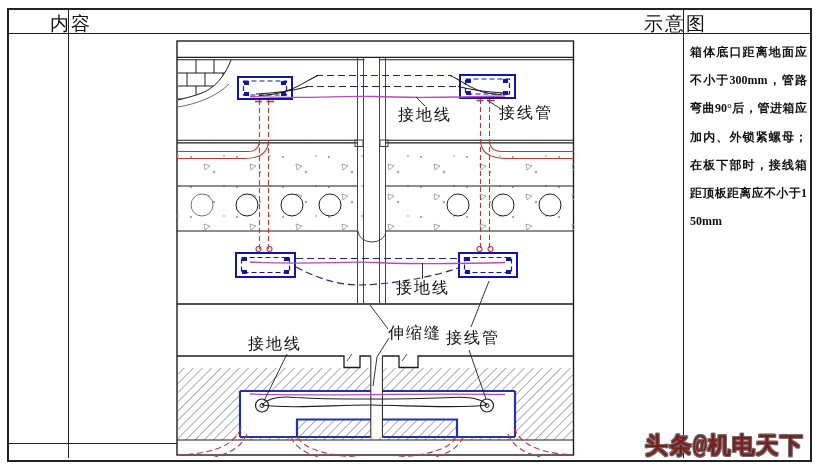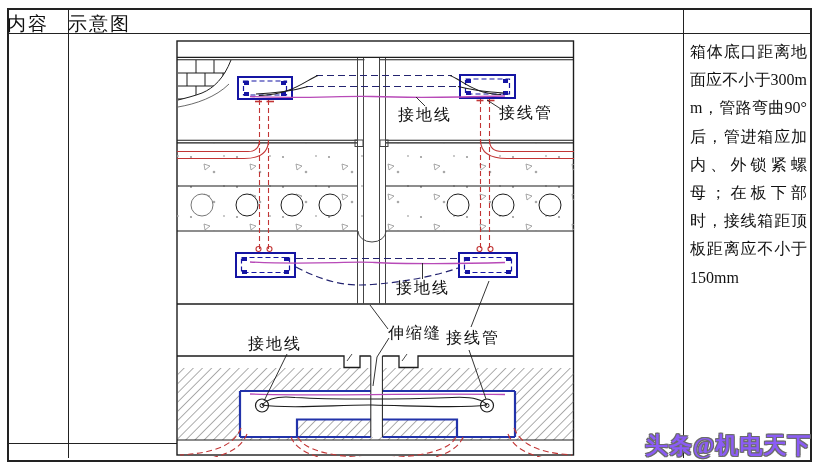--- a/index.html
+++ b/index.html
@@ -9,33 +9,33 @@
   html,body{margin:0;padding:0;background:#ffffff;}
   .page{position:relative;width:818px;height:470px;background:#fff;overflow:hidden;
         font-family:"Liberation Serif","DejaVu Serif",serif;color:#111;}
   .abs{position:absolute;}
   
   .tbl-outer{left:7px;top:8px;width:801px;height:450px;border:2px solid var(--table_line);}
   .hline{height:0;border-top:2px solid var(--table_line);}
   .vline{width:0;border-left:2px solid var(--table_line);}
   .thin{border-width:1px;}
   
-  .hdr{font-size:19px;line-height:25px;text-align:left;letter-spacing:2px;}
+  .hdr{font-size:19px;line-height:25px;text-align:right;letter-spacing:2px;padding-left:24px;}
   
   .content-cell{left:10px;top:104px;width:58px;font-size:18.5px;line-height:28px;
                 text-align:center;white-space:pre-line;letter-spacing:1px;}
   
-  .notes-cell{left:690px;top:38px;width:117px;font-size:16px;line-height:28.2px;
-              text-align:justify;text-justify:inter-character;word-break:break-all;}
+  .notes-cell{left:690px;top:38px;width:117px;font-size:12px;line-height:28.2px;
+              text-align:justify;text-justify:inter-character;word-break:break-all;font-weight:bold;}
   
   .dlabel{font-size:16px;letter-spacing:2px;white-space:nowrap;}
   
   .watermark{left:645px;top:430px;width:170px;font-size:23px;font-weight:bold;
-             letter-spacing:1px;color:#8b5cf6;white-space:nowrap;
-             text-shadow:-1px -1px 0 #6c6c6c,1px -1px 0 #6c6c6c,-1px 1px 0 #6c6c6c,1px 1px 0 #6c6c6c,0 1px 0 #6c6c6c,0 -1px 0 #6c6c6c;}
+             letter-spacing:1px;color:#7f1d1d;white-space:nowrap;
+             text-shadow:-1px -1px 0 #6c6c6c,1px -1px 0 #6c6c6c,-1px 1px 0 #6c6c6c,1px 1px 0 #6c6c6c,0 1px 0 #6c6c6c,0 -1px 0 #6c6c6c;font-family:Liberation Mono, monospace;}
   
   .sK{stroke:var(--line_dark);} .sN{stroke:var(--box_outline);} .fN{fill:var(--box_outline);}
   .sR{stroke:var(--conduit_red);} .sM{stroke:var(--wire_magenta);} .sW{stroke:var(--dashed_wire);}
   .sB{stroke:#2233aa;} .sG{stroke:#444;} .sGr{stroke:var(--hatch_gray);}
   .nf{fill:none;}
   .d1{stroke-dasharray:7 4;} .d2{stroke-dasharray:5 3;} .d3{stroke-dasharray:6 3.5;}
 </style>
 </head>
 <body>
 

